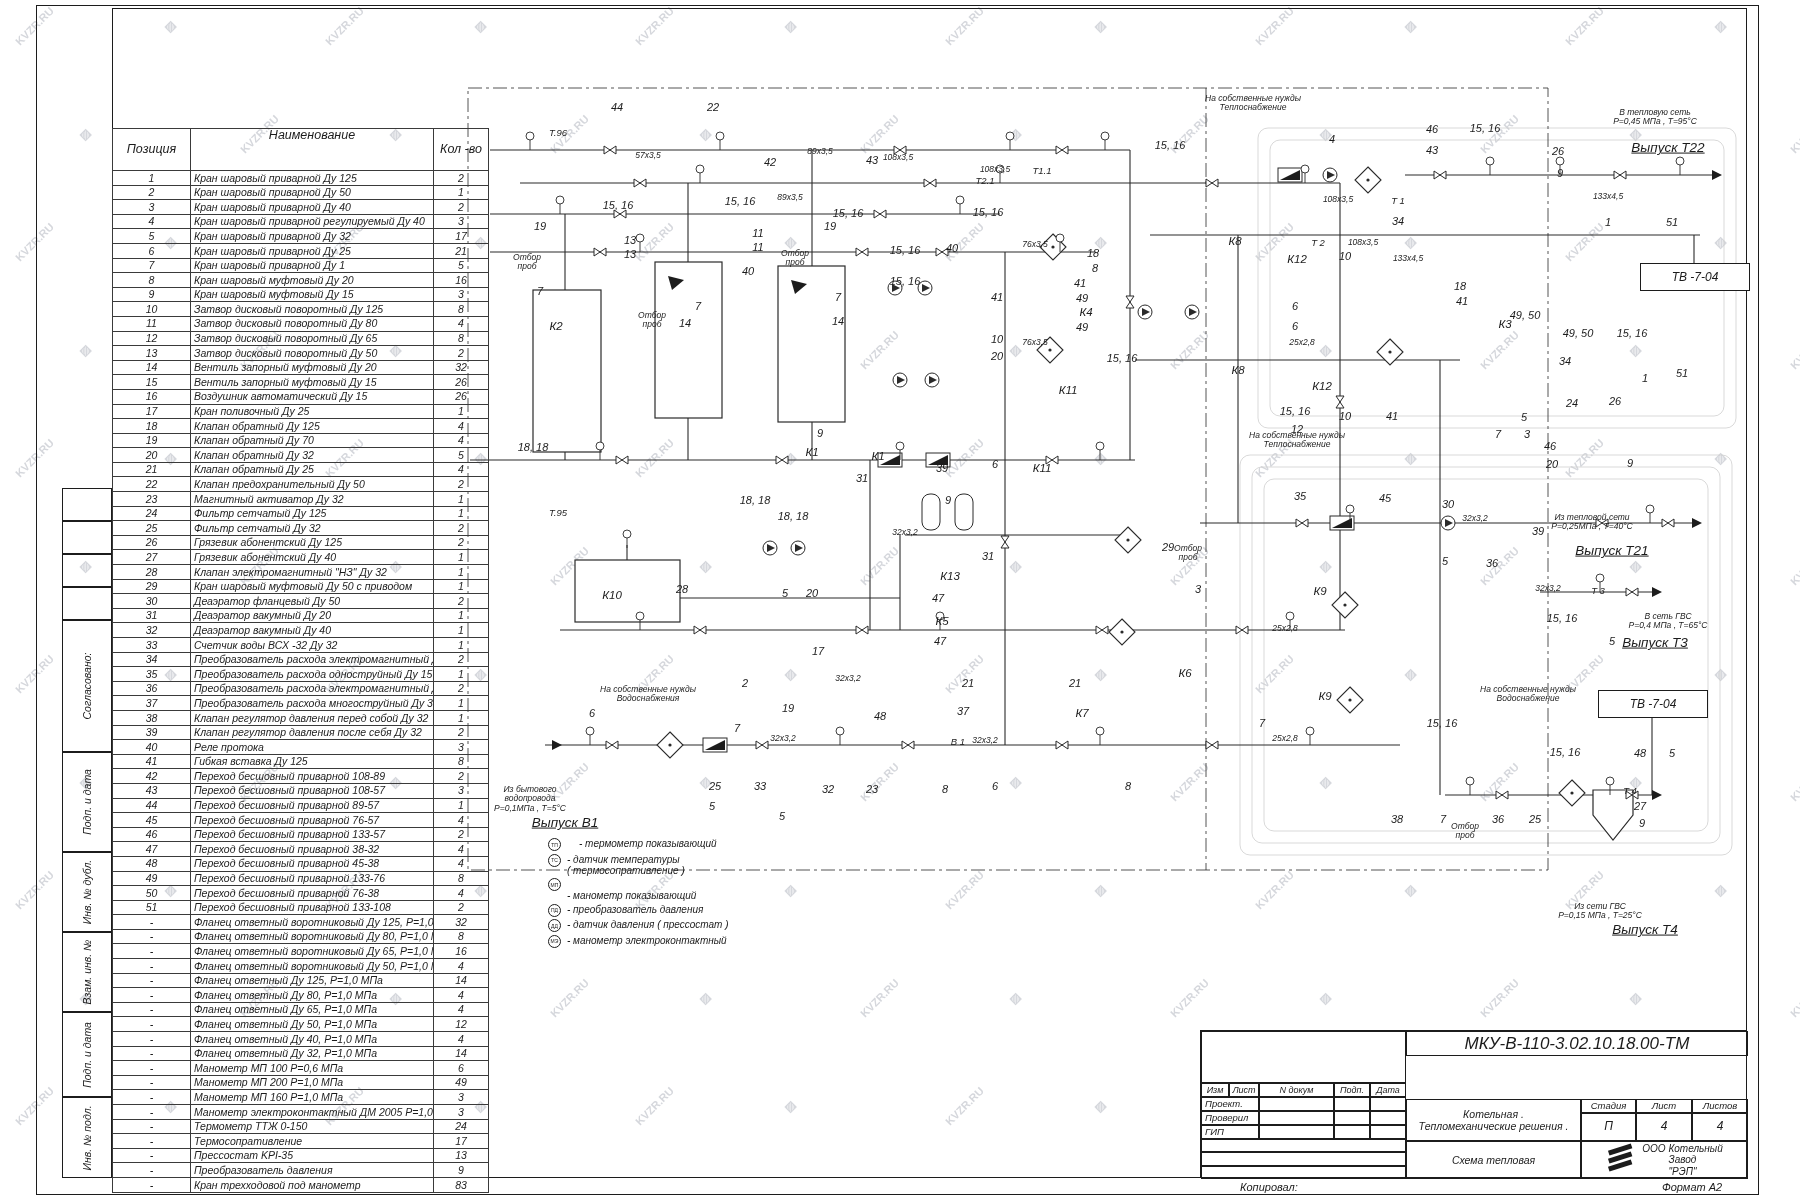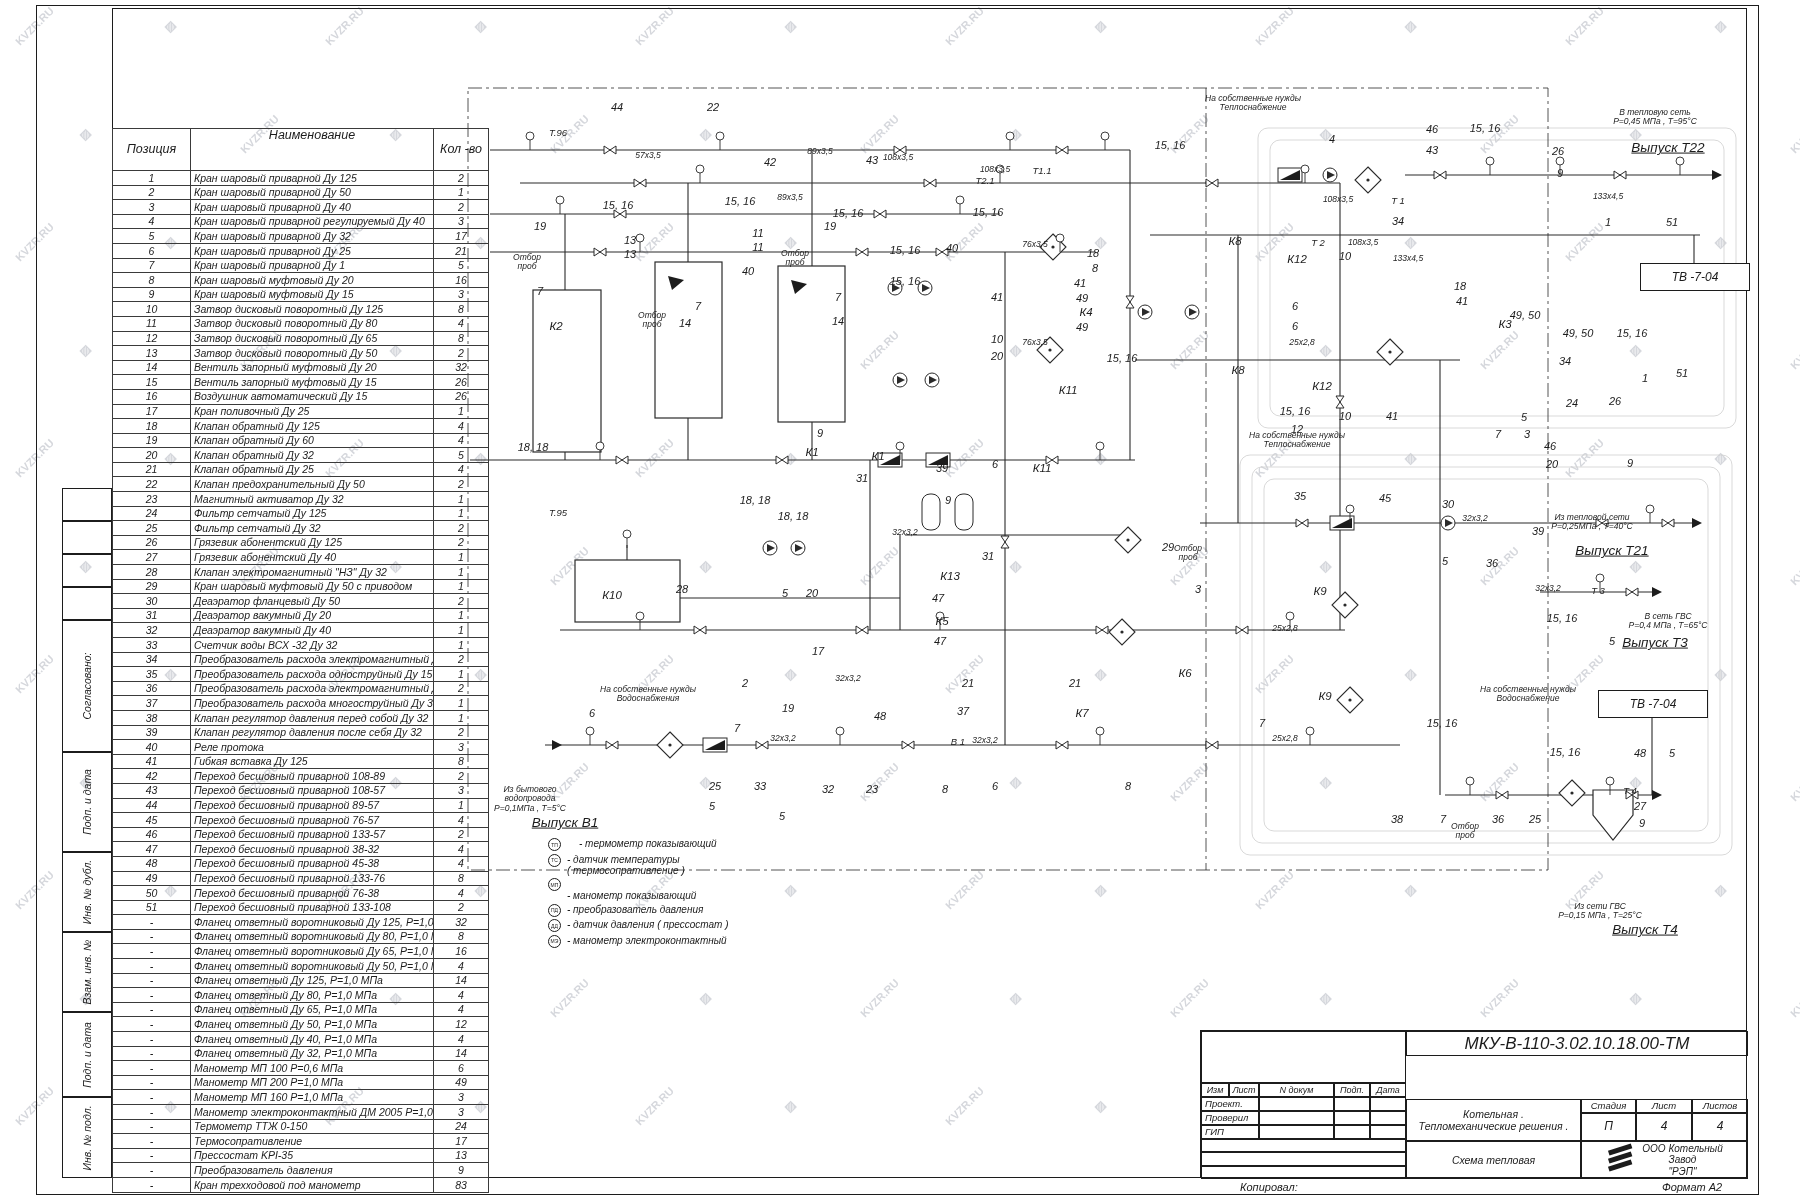--- a/index.html
+++ b/index.html
@@ -484,21 +484,21 @@
           <td class="">Кран поливочный Ду 25</td>
           <td class="c">1</td>
         </tr>
         <tr>
           <td class="c">18</td>
           <td class="">Клапан обратный Ду 125</td>
           <td class="c">4</td>
         </tr>
         <tr>
           <td class="c">19</td>
-          <td class="">Клапан обратный Ду 60</td>
+          <td class="">Клапан обратный Ду 70</td>
           <td class="c">4</td>
         </tr>
         <tr>
           <td class="c">20</td>
           <td class="">Клапан обратный Ду 32</td>
           <td class="c">5</td>
         </tr>
         <tr>
           <td class="c">21</td>
           <td class="">Клапан обратный Ду 25</td>

